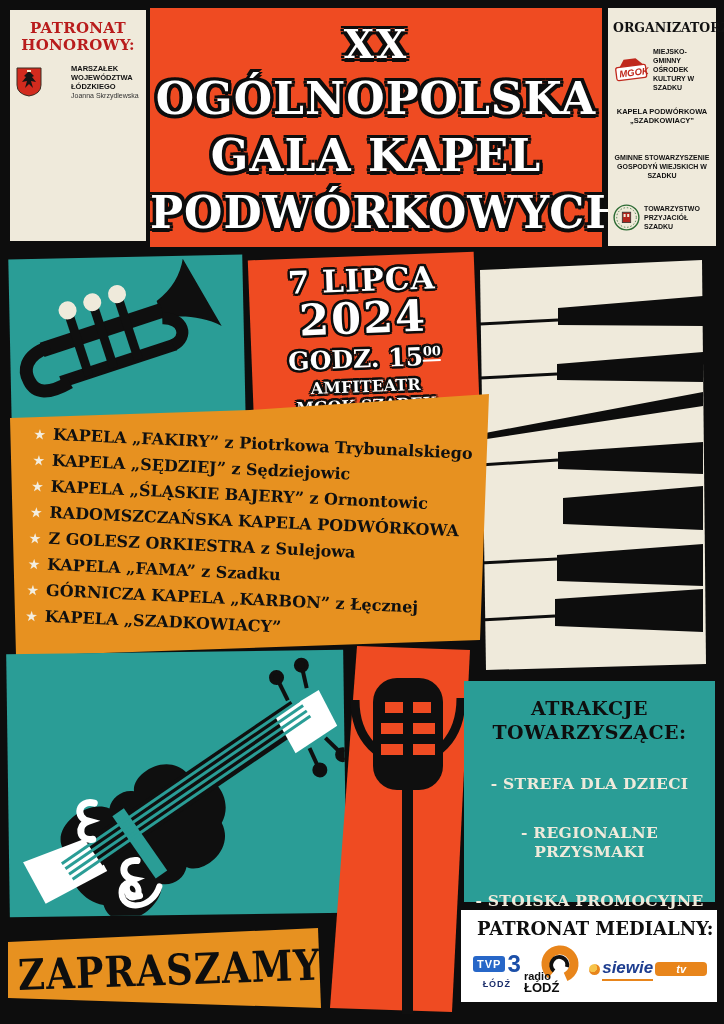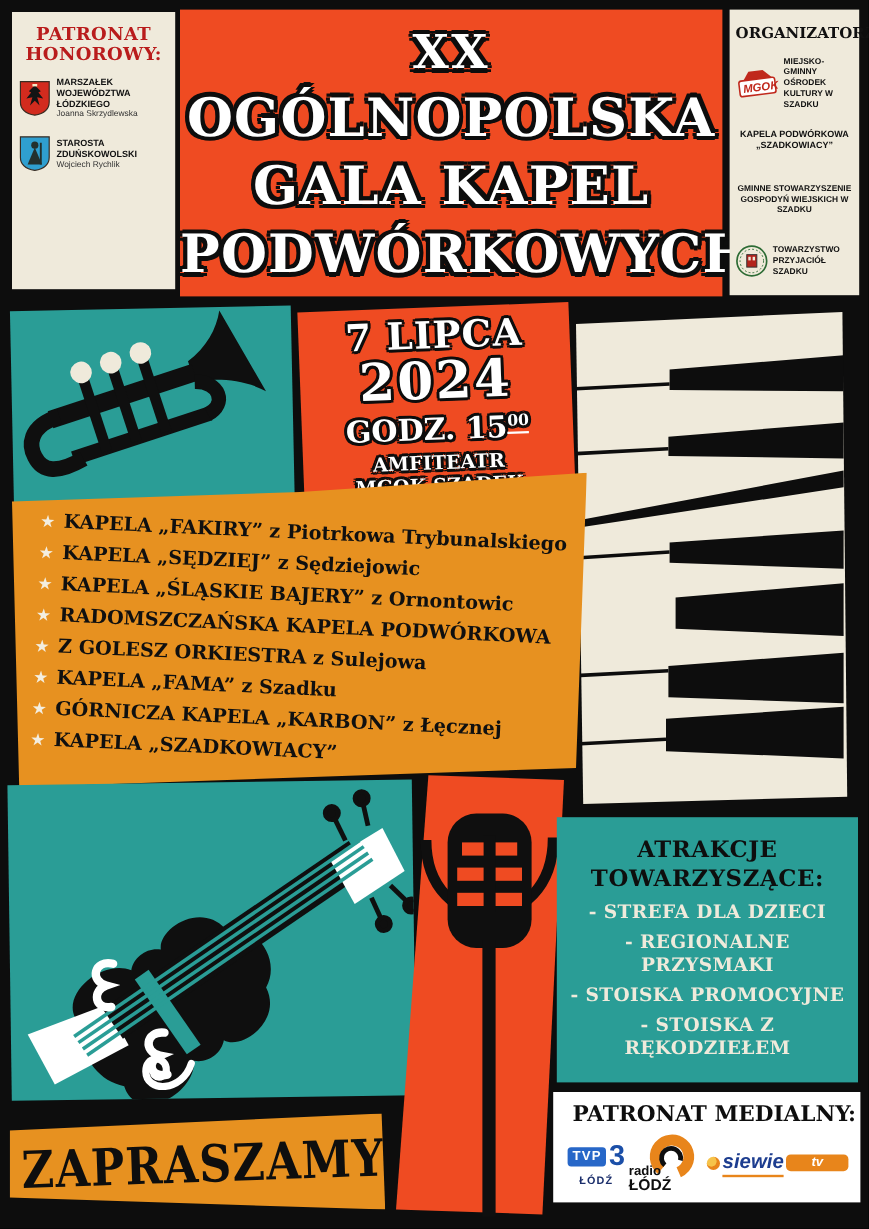--- a/index.html
+++ b/index.html
@@ -12,21 +12,21 @@
   .serifB{font-family:"DejaVu Serif", serif;font-weight:700;}
   .sansB{font-family:"Liberation Sans", sans-serif;font-weight:700;}
   .o3{color:#fff;text-shadow:-3px -3px 0 #0d0d0d,3px -3px 0 #0d0d0d,-3px 3px 0 #0d0d0d,3px 3px 0 #0d0d0d,
       0 -3.5px 0 #0d0d0d,0 3.5px 0 #0d0d0d,-3.5px 0 0 #0d0d0d,3.5px 0 0 #0d0d0d;}
   .o2{color:#fff;text-shadow:-2px -2px 0 #0d0d0d,2px -2px 0 #0d0d0d,-2px 2px 0 #0d0d0d,2px 2px 0 #0d0d0d,
       0 -2.5px 0 #0d0d0d,0 2.5px 0 #0d0d0d,-2.5px 0 0 #0d0d0d,2.5px 0 0 #0d0d0d;}
 
   
   .panel-patronat{position:absolute;left:10px;top:10px;width:136px;height:231px;padding:10px 6px 0 6px;}
   .panel-patronat h2{margin:0 0 10px 0;font-size:15px;line-height:17px;text-align:center;color:#b91c1c;letter-spacing:.3px;}
-  .p-entry{display:flex;align-items:center;margin:0 0 13px 0;}
+  .p-entry{display:flex;align-items:center;margin:0 0 13px 0;gap:24px;}
   .p-entry svg{flex:0 0 auto;margin-right:5px;}
   .p-role{font-size:7.5px;line-height:9px;color:#111;}
   .p-name{font-size:7px;line-height:9px;color:#333;font-weight:400;font-family:"Liberation Sans",sans-serif;}
 
   .panel-title{position:absolute;left:150px;top:8px;width:452px;height:239px;background:#ef4b22;text-align:center;}
   .panel-title .t1{margin-top:10px;font-size:39px;line-height:52px;letter-spacing:2px;}
   .panel-title .t2,.panel-title .t3,.panel-title .t4{font-size:44px;line-height:57px;letter-spacing:1px;}
 
   .panel-org{position:absolute;left:608px;top:8px;width:108px;height:238px;padding:12px 5px 0 5px;}
   .panel-org h2{margin:0 0 12px 0;font-size:12.5px;text-align:center;color:#111;}
@@ -56,21 +56,21 @@
      transform:rotate(2.6deg);transform-origin:0 0;}
   .block-lineup li{font-size:16px;font-weight:700;color:#101010;margin-bottom:7px;white-space:nowrap;}
   .star{color:#f3eee0;font-size:14px;margin-right:7px;font-family:"DejaVu Sans",sans-serif;}
 
   
   .block-violin{position:absolute;left:8px;top:652px;width:337px;height:263px;background:#2a9d96;transform:rotate(-0.8deg);}
   .block-mic{position:absolute;left:325px;top:644px;width:150px;height:372px;}
 
   .block-attr{position:absolute;left:464px;top:681px;width:251px;height:221px;background:#2a9d96;text-align:center;}
   .a-head{margin-top:15px;font-size:19px;line-height:24px;color:#0e0e0e;font-weight:700;letter-spacing:.5px;}
-  .a-item{margin-top:6px;font-size:15.5px;color:#efeadb;font-weight:700;letter-spacing:.3px;}
+  .a-item{margin-top:30px;font-size:15.5px;color:#efeadb;font-weight:700;letter-spacing:.3px;}
 
   .block-media{position:absolute;left:461px;top:910px;width:256px;height:92px;background:#fff;}
   .m-head{margin:8px 0 0 16px;font-size:18px;color:#0e0e0e;font-weight:700;}
   .m-logos{display:flex;align-items:center;justify-content:space-between;padding:4px 10px 0 12px;}
   .logo{display:flex;align-items:center;}
   .tvp{flex-direction:column;}
   .tvp-row{display:flex;align-items:center;}
   .tvp-box{background:#2767c8;color:#fff;font-family:"Liberation Sans",sans-serif;font-weight:700;
            font-size:11px;padding:2px 4px;border-radius:3px;letter-spacing:1px;}
   .tvp-num{color:#1b4fa8;font-family:"Liberation Sans",sans-serif;font-weight:700;font-size:24px;margin-left:2px;}
@@ -104,32 +104,20 @@
         <path d="M1,1 H25 V18 Q25,27 13,29 Q1,27 1,18 Z" fill="#d22b1e" stroke="#3a2c22" stroke-width="1"></path>
         <polygon points="13,4 8,9 10,10 6,15 11,14 9,21 13,17 17,21 15,14 20,15 16,10 18,9" fill="#141414"></polygon>
         <rect x="11" y="3" width="4" height="2" fill="#f4e9c8"></rect>
       </svg>
       <div class="etext">
         <div class="p-role sansB">MARSZAŁEK WOJEWÓDZTWA ŁÓDZKIEGO</div>
         <div class="p-name">Joanna Skrzydlewska</div>
       </div>
     </div>
 
-    <div class="p-entry">
-      <svg width="26" height="30" viewBox="0 0 26 30">
-        <path d="M1,1 H25 V18 Q25,27 13,29 Q1,27 1,18 Z" fill="#2f9fd0" stroke="#3a2c22" stroke-width="1"></path>
-        <circle cx="13" cy="8" r="3" fill="#23302e"></circle>
-        <path d="M13,10 L7,24 H19 Z" fill="#23302e"></path>
-        <line x1="18" y1="6" x2="18" y2="24" stroke="#23302e" stroke-width="1.6"></line>
-      </svg>
-      <div class="etext">
-        <div class="p-role sansB">STAROSTA ZDUŃSKOWOLSKI</div>
-        <div class="p-name">Wojciech Rychlik</div>
-      </div>
-    </div>
 
   </section>
 
   <section class="panel-title">
     <div class="t1 serifB o3">XX</div>
     <div class="t2 serifB o3">OGÓLNOPOLSKA</div>
     <div class="t3 serifB o3">GALA KAPEL</div>
     <div class="t4 serifB o3">PODWÓRKOWYCH</div>
   </section>
 

